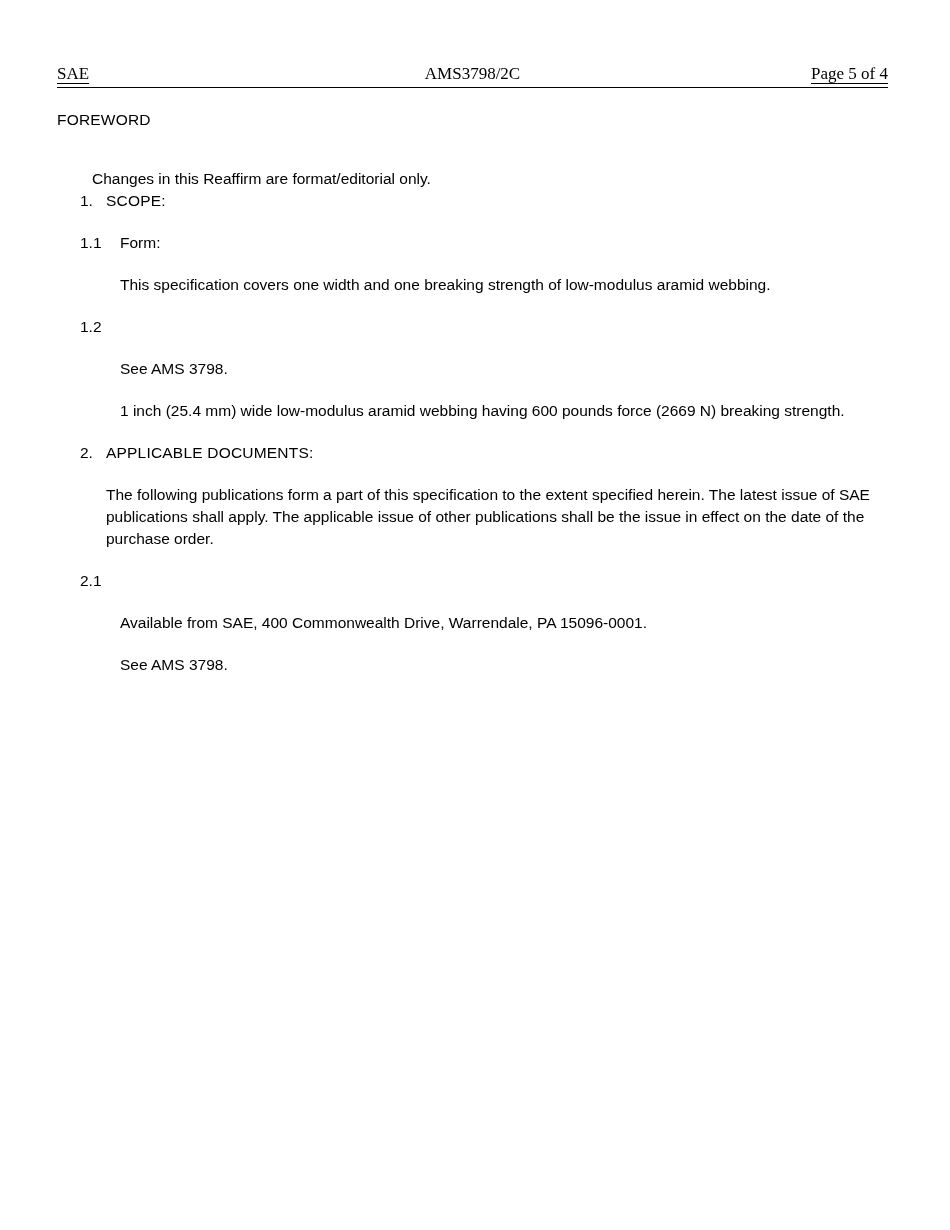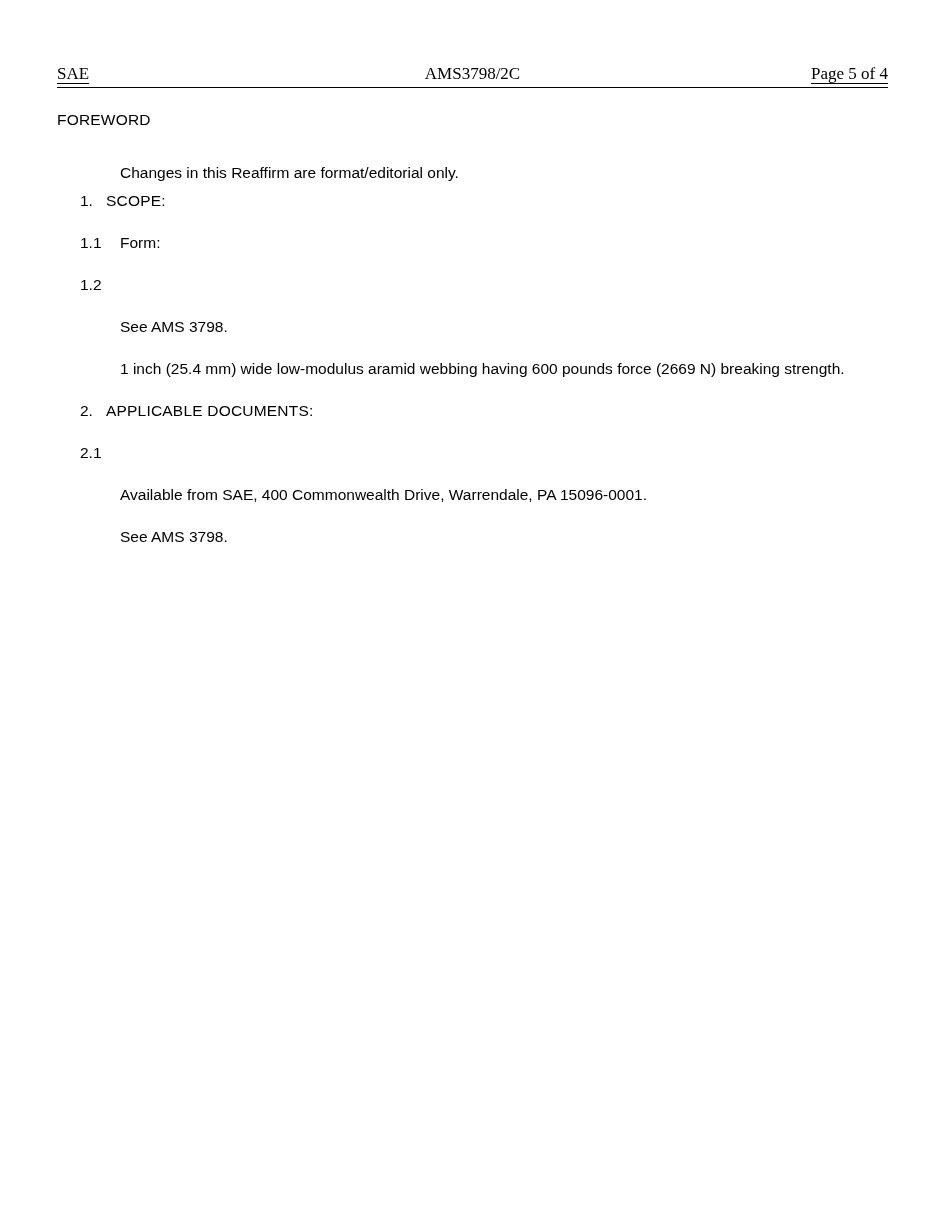--- a/index.html
+++ b/index.html
@@ -72,23 +72,22 @@
     top: 109px;
     width: 831px;
     text-align: left;
     font-size: 15.5px;
     letter-spacing: 0.2px;
   }
 
   .note-line {
     position: absolute;
     left: 92px;
-    top: 162px;
+    top: 168px;
     white-space: nowrap;
-    margin-left: 28px;
   }
 
   .section-list {
     position: absolute;
     left: 0;
     top: 190px;
     width: 950px;
   }
 
   .clause {
@@ -153,32 +152,34 @@
 
     <div class="clause level1">
       <span class="num">1.</span>
       <span class="heading">SCOPE:</span>
     </div>
 
     <div class="clause level2">
       <span class="num">1.1</span>
       <span class="heading">Form:</span>
     </div>
+    <div class="body-para nowrap">This specification covers one width and one breaking strength of low-modulus aramid webbing.</div>
 
     <div class="clause level2">
       <span class="num">1.2</span>
     </div>
     <div class="body-para nowrap">See AMS 3798.</div>
 
     <div class="body-para">1 inch (25.4 mm) wide low-modulus aramid webbing having 600 pounds force (2669 N) breaking strength.</div>
 
     <div class="clause level1">
       <span class="num">2.</span>
       <span class="heading">APPLICABLE DOCUMENTS:</span>
     </div>
+    <div class="body-para wide">The following publications form a part of this specification to the extent specified herein. The latest issue of SAE publications shall apply. The applicable issue of other publications shall be the issue in effect on the date of the purchase order.</div>
 
     <div class="clause level2">
       <span class="num">2.1</span>
     </div>
     <div class="body-para nowrap">Available from SAE, 400 Commonwealth Drive, Warrendale, PA 15096-0001.</div>
     <div class="body-para nowrap">See AMS 3798.</div>
 
   </div>
 
 </div>

